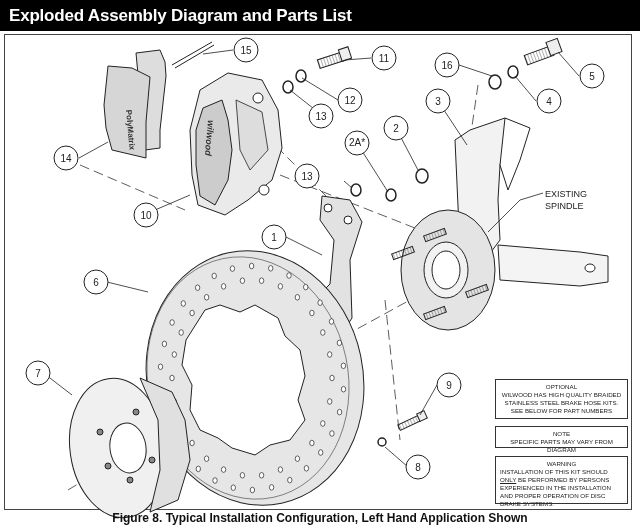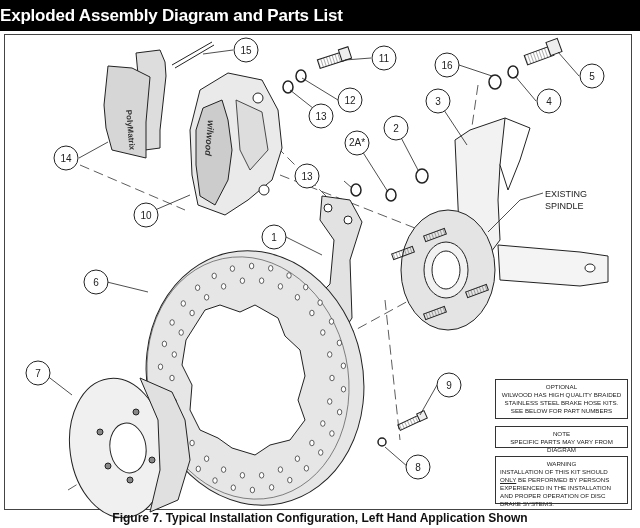--- a/index.html
+++ b/index.html
@@ -1,18 +1,18 @@
 <!DOCTYPE html>
 <html><head>
 <meta charset="utf-8">
 <style>
   html, body { margin:0; padding:0; background:#ffffff; }
   body { width:640px; height:528px; position:relative; overflow:hidden; font-family:"Liberation Sans", sans-serif; }
   .header { position:absolute; left:0; top:0; width:640px; height:31px; background:#000000; }
-  .header-title { position:absolute; left:0; top:6px; color:#ffffff; font-size:17px; font-weight:bold; font-family:"Liberation Sans", sans-serif; letter-spacing:-0.2px; }
+  .header-title { position:absolute; left:9px; top:6px; color:#ffffff; font-size:17px; font-weight:bold; font-family:"Liberation Sans", sans-serif; letter-spacing:-0.2px; }
   .frame { position:absolute; left:4px; top:34px; width:628px; height:476px; border:1.5px solid #444; box-sizing:border-box; background:#fff; }
   svg.diagram { position:absolute; left:0; top:0; width:640px; height:528px; }
   .note-box { position:absolute; border:1px solid #333; background:#fff; box-sizing:border-box; text-align:center; font-family:"Liberation Sans", sans-serif; font-size:6.2px; line-height:8px; color:#222; padding:3px 4px; }
   .note-outer { position:absolute; border:1px solid #555; box-sizing:border-box; }
   .note-title { display:block; }
   .warn-body { text-align:left; display:block; }
   .caption { position:absolute; left:0; top:511px; width:640px; text-align:center; font-family:"Liberation Sans", sans-serif; font-size:12px; font-weight:bold; color:#111; }
   .callout text { font-family:"Liberation Sans", sans-serif; font-size:10px; fill:#222; }
   .lbl { font-family:"Liberation Sans", sans-serif; font-size:9px; fill:#222; }
 </style>
@@ -297,13 +297,13 @@
 <div class="note-box" style="left:495px;top:426px;width:133px;height:22px;">
   <span class="note-title">NOTE</span>
   <span>SPECIFIC PARTS MAY VARY FROM DIAGRAM</span>
 </div>
 
 <div class="note-box" style="left:495px;top:456px;width:133px;height:48px;">
   <span class="note-title">WARNING</span>
   <span class="warn-body"><span>INSTALLATION OF THIS KIT SHOULD </span><u>ONLY</u><span> BE PERFORMED BY PERSONS EXPERIENCED IN THE INSTALLATION AND PROPER OPERATION OF DISC BRAKE SYSTEMS.</span></span>
 </div>
 
-<div class="caption">Figure 7.  Typical Installation Configuration, Left Hand Application Shown</div>
+<div class="caption">Figure 8.  Typical Installation Configuration, Left Hand Application Shown</div>
 
 </body></html>

